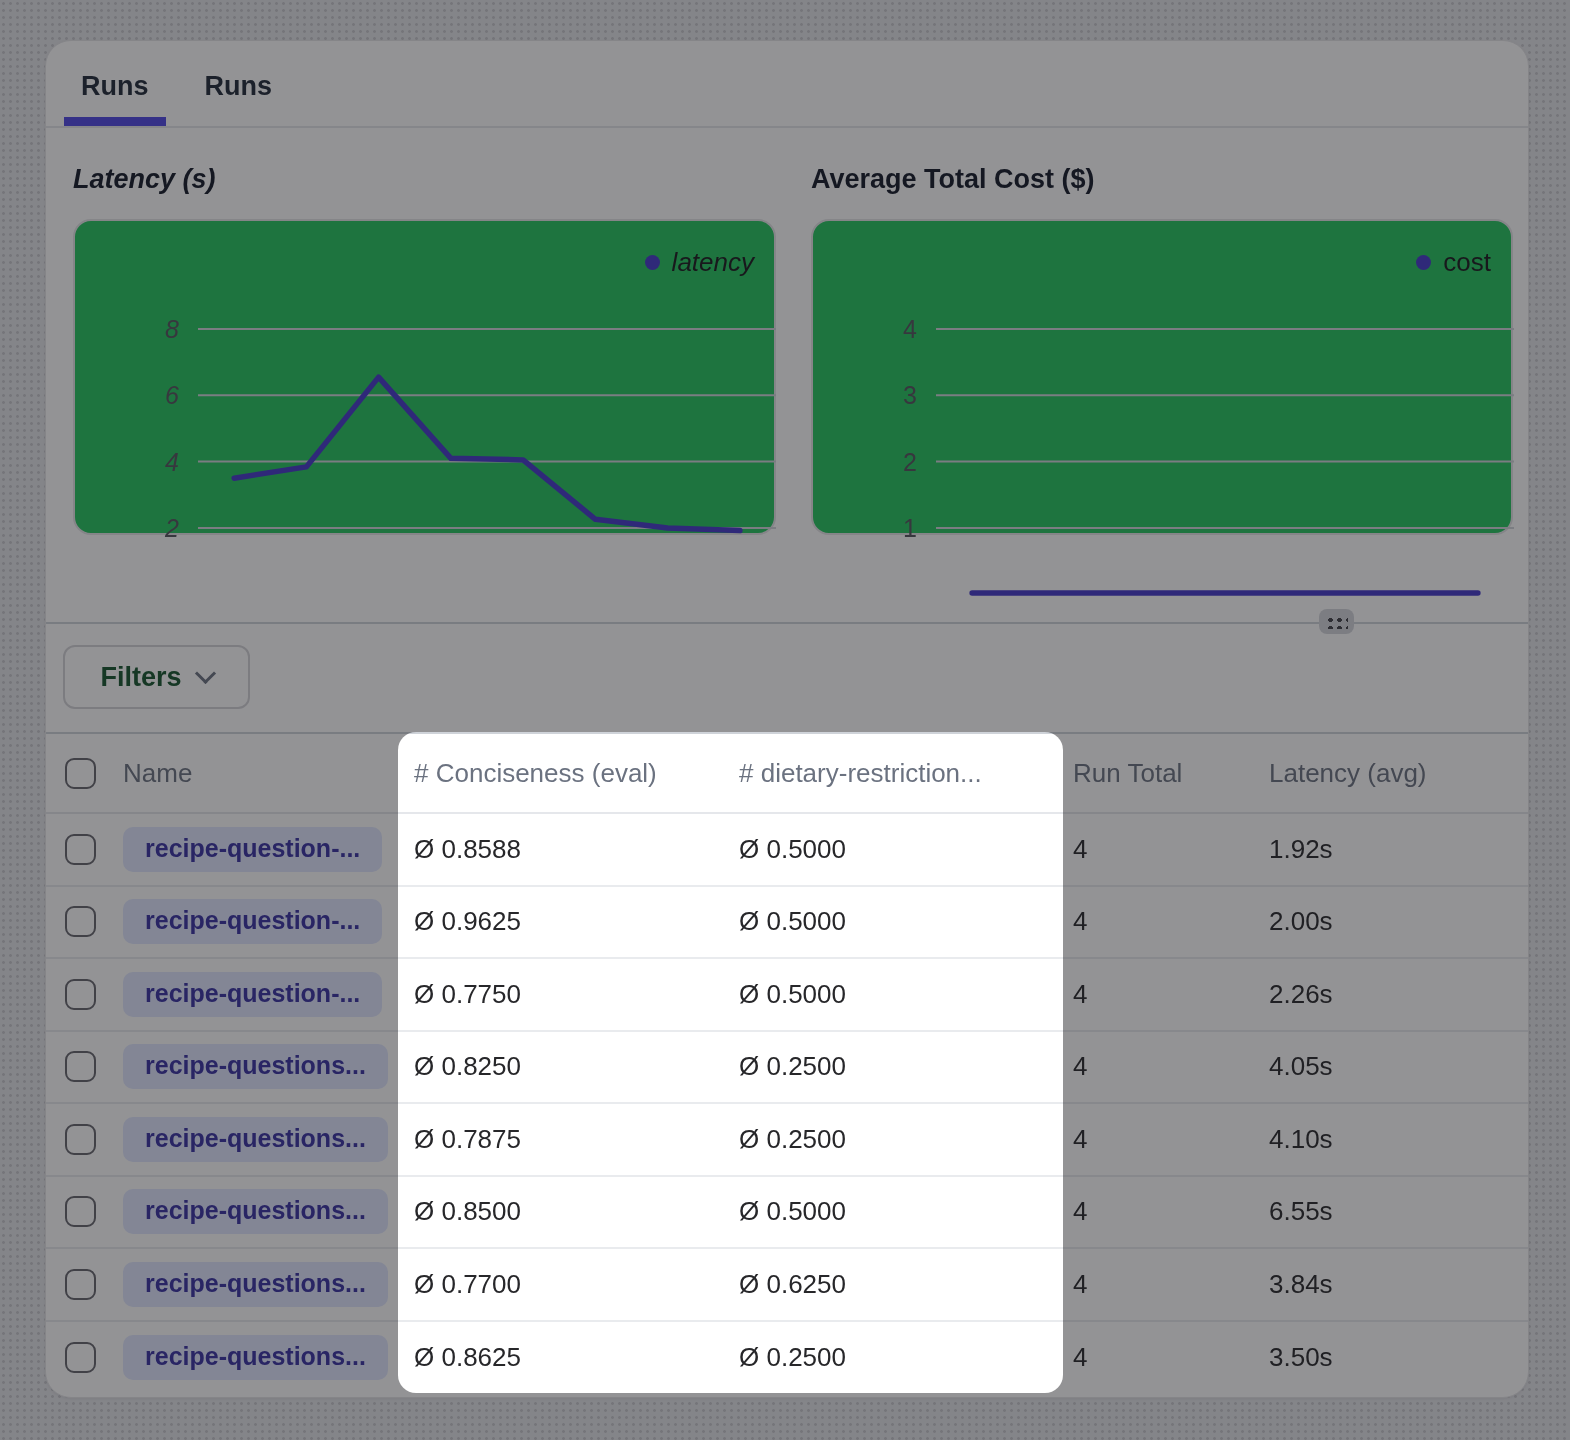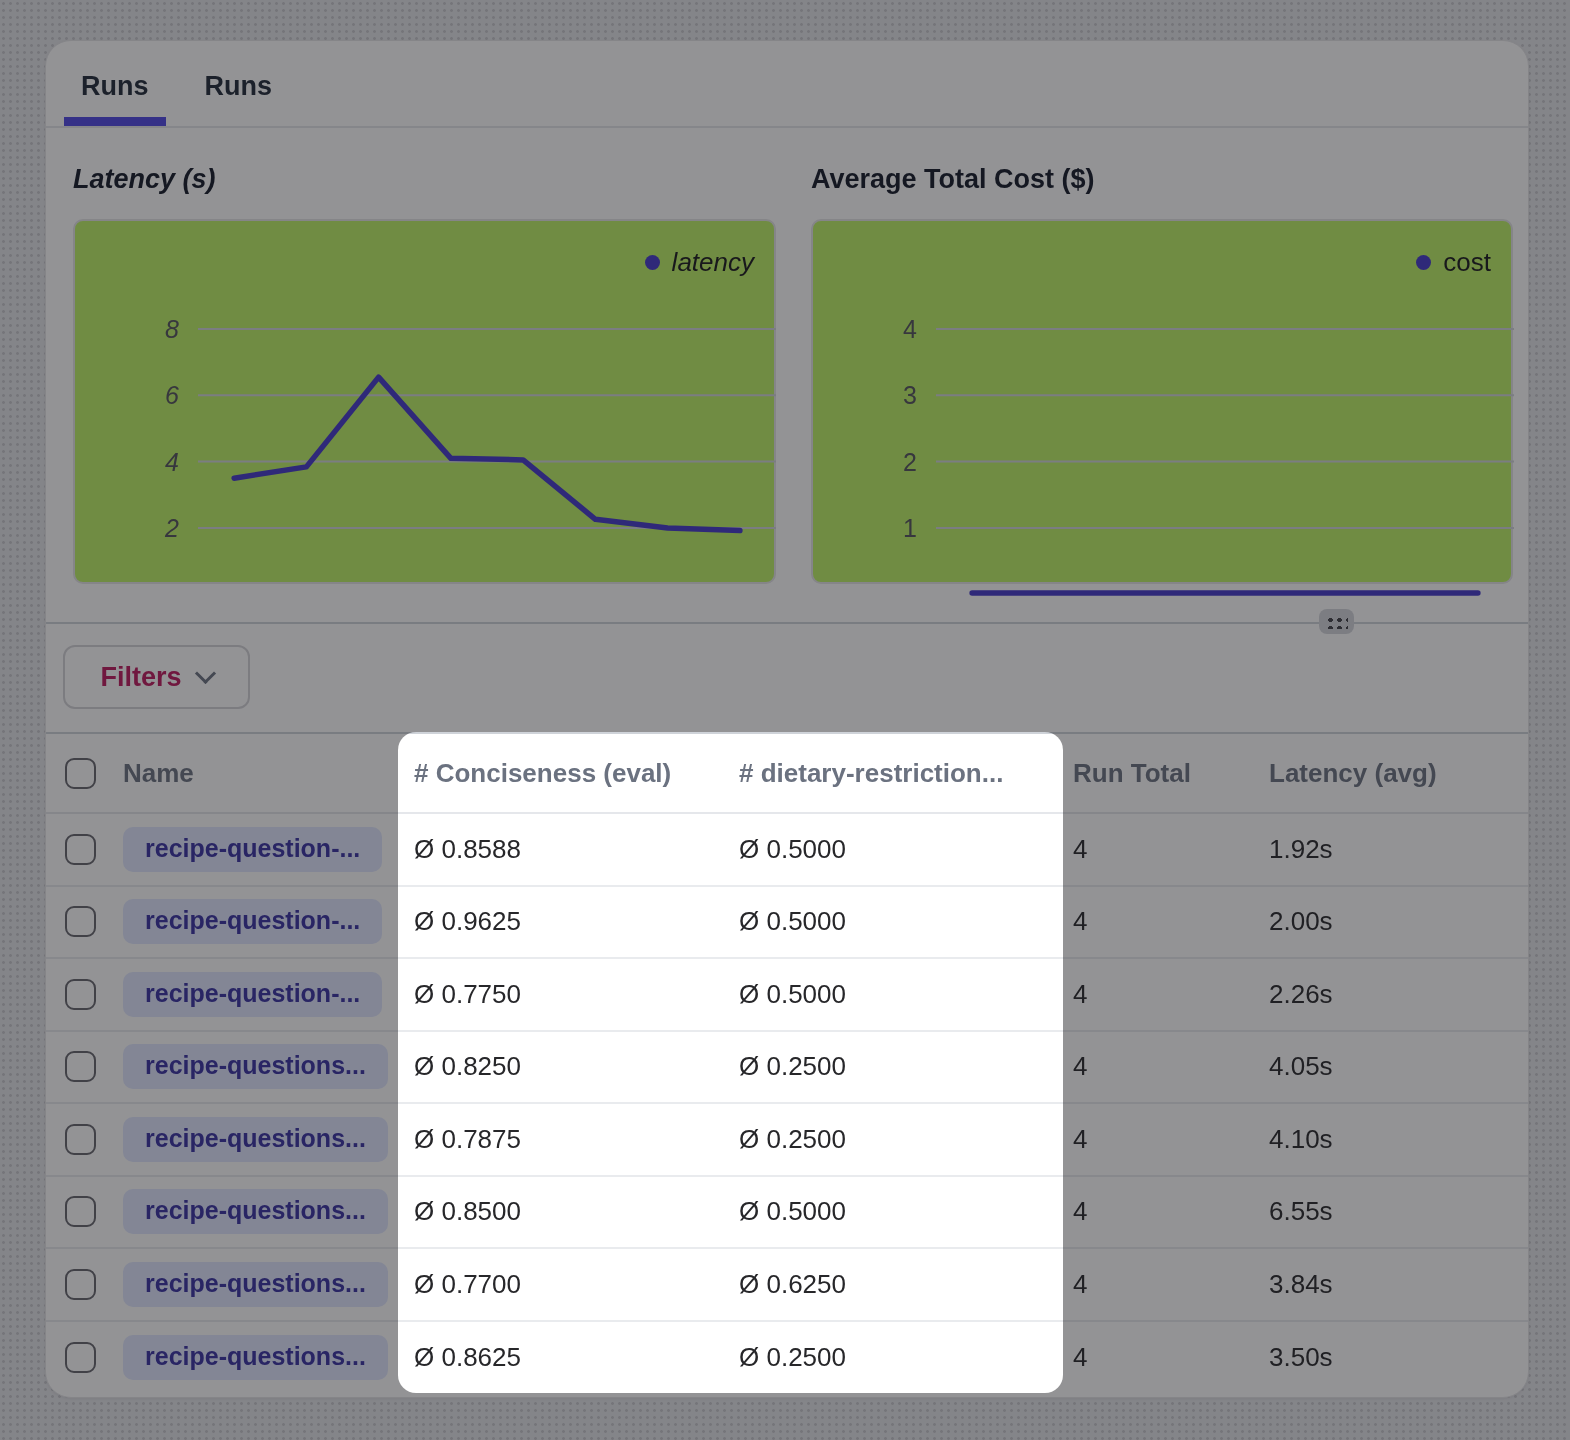--- a/index.html
+++ b/index.html
@@ -32,22 +32,22 @@
     background:#4f46e5;
   }
 
   
   .section-charts { position:relative; height:456px; }
   .chart-block { position:absolute; top:36px; }
   .chart-block.lat  { left:27px;  width:703px;font-style:italic; }
   .chart-block.cost { left:765px; width:702px; }
   .chart-title { font-size:27px; font-weight:700; color:#111827; height:55px; }
   .chart-card {
-    position:relative; height:365px;
-    border:2px solid #e4e4e7; border-radius:10px; background:#bef264;
+    position:relative; height:316px;
+    border:2px solid #e4e4e7; border-radius:18px; background:#22c55e;
   }
   .legend { position:absolute; top:26px; right:20px; display:flex; align-items:center; gap:12px; }
   .legend-dot { width:15px; height:15px; border-radius:50%; background:#4338ca; }
   .legend-label { font-size:26px; color:#18181b; }
   svg.plot { position:absolute; left:0; top:0; overflow:visible; font-family:inherit; }
 
   
   .split-line { position:absolute; left:0; right:0; top:581px; height:2px; background:#cfd3d9; }
   .drag-handle {
     position:absolute; left:1273px; top:568px; width:35px; height:25px;
@@ -58,36 +58,36 @@
     width:23px; height:14px;
     background-image: radial-gradient(#3f3f46 2.2px, transparent 2.5px);
     background-size: 9px 8px; background-position:1px 1px;
   }
 
   
   .filters-btn {
     position:absolute; left:17px; top:604px; width:187px; height:64px;
     border:2px solid #d4d4d8; border-radius:12px; background:transparent;
     display:flex; align-items:center; justify-content:center; gap:16px;
-    font-family:inherit; font-size:27px; font-weight:600; color:#be185d; cursor:pointer;
+    font-family:inherit; font-size:27px; font-weight:600; color:#14532d; cursor:pointer;
   }
   .chevron-down {
     width:15px; height:15px; margin-top:-7px;
     border-right:3px solid #6b7280; border-bottom:3px solid #6b7280;
     transform: rotate(45deg);
   }
 
   
   .table { position:absolute; left:0; right:0; top:691px; bottom:0; border-top:2px solid #cfd3d9; }
   .thead, .trow {
     display:grid; grid-template-columns:77px 291px 325px 334px 196px 1fr;
     align-items:center;
   }
   .thead { height:80px; border-bottom:2px solid #e5e7eb; }
-  .th { font-size:26px; font-weight:700; color:#6b7280; white-space:nowrap; overflow:hidden; }
+  .th { font-size:26px; font-weight:400; color:#6b7280; white-space:nowrap; overflow:hidden; }
   .trow { height:72.5px; border-bottom:2px solid #e9ebee; cursor:pointer; }
   .trow:last-child { border-bottom:none; }
   .checkbox {
     display:block; width:31px; height:31px; margin-left:19px;
     border:2.5px solid #65656d; border-radius:9px; background:transparent; cursor:pointer;
   }
   .badge {
     display:inline-block; max-width:275px; padding:7px 22px 9px;
     background:#e0e7ff; border-radius:10px;
     font-size:25px; font-weight:700; color:#3730a3; white-space:nowrap;

